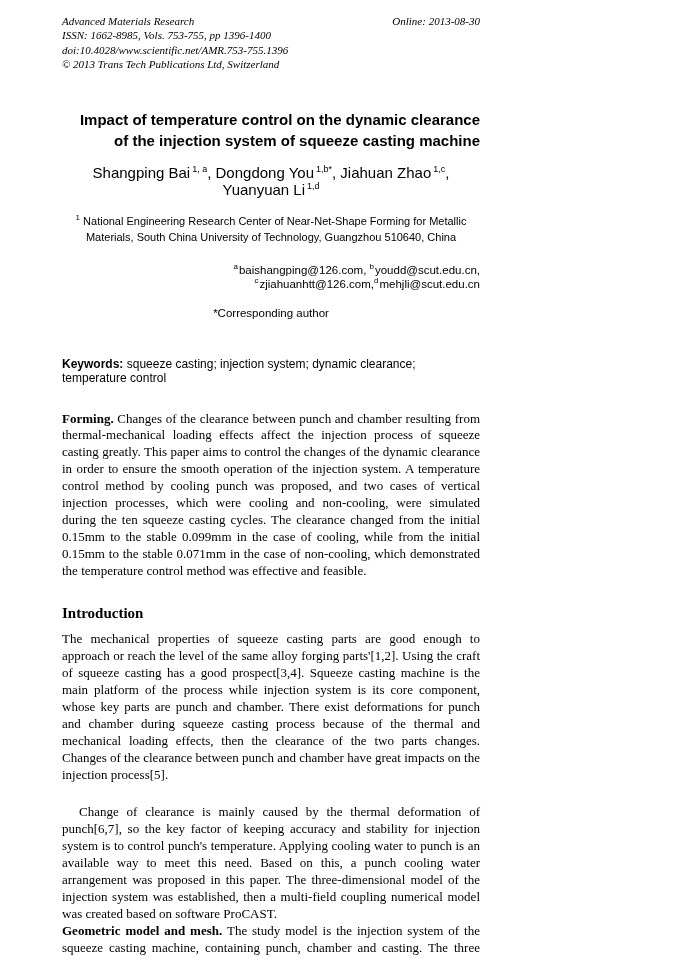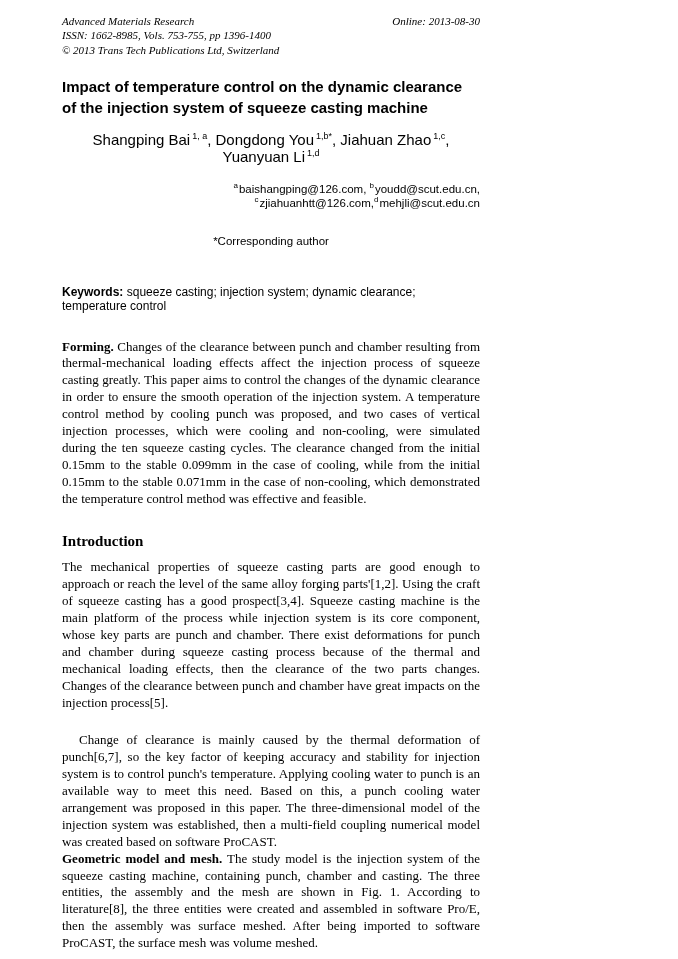--- a/index.html
+++ b/index.html
@@ -11,42 +11,42 @@
     overflow:hidden;
   }
   .page { width:542px; height:959px; padding:14px 62px 0 62px; }
 
   
   .jhdr { font-style:italic; font-size:11px; line-height:1.3; }
   .jhdr-row { display:flex; justify-content:space-between; }
 
   
   .title {
-    margin:19px auto 0 auto; max-width:540px;
+    margin:38px auto 0 auto; max-width:540px;
     font-family:"Liberation Sans", sans-serif;
     font-weight:bold; font-size:15px; line-height:1.4;
-    text-align:left;
+    text-align:right;
   }
   .authors {
     margin-top:13px; text-align:center;
     font-family:"Liberation Sans", sans-serif; font-size:15px;
   }
   .authors sup { font-size:9px; margin-left:2px; }
   .affil {
     margin:14px auto 0 auto; max-width:520px; text-align:center;
     font-family:"Liberation Sans", sans-serif; font-size:11px; line-height:1.5;
   }
   .affil sup { font-size:8px; }
   .emails {
     margin-top:16px; text-align:right;
     font-family:"Liberation Sans", sans-serif; font-size:11.5px;
   }
   .emails sup { font-size:8px; margin-right:1px; }
   .corresp {
-    margin-top:26px; text-align:center;
+    margin-top:17px; text-align:center;
     font-family:"Liberation Sans", sans-serif; font-size:11.5px;
   }
 
   .keywords {
     margin-top:38px;
     font-family:"Liberation Sans", sans-serif; font-size:12px;
   }
   .keywords b { font-weight:bold; }
 
   .bodytext { font-size:13px; line-height:1.3; text-align:justify; }
@@ -75,29 +75,33 @@
 <body>
 
 <div class="page">
 
   <div class="jhdr">
     <div class="jhdr-row">
       <span>Advanced Materials Research</span>
       <span>Online: 2013-08-30</span>
     </div>
     <div>ISSN: 1662-8985, Vols. 753-755, pp 1396-1400</div>
+    <div>doi:10.4028/www.scientific.net/AMR.753-755.1396</div>
     <div>© 2013 Trans Tech Publications Ltd, Switzerland</div>
   </div>
 
   <div class="title">Impact of temperature control on the dynamic clearance of the injection system of squeeze casting machine</div>
 
   <div class="authors">
     <span><span>Shangping Bai</span><sup>1, a</sup><span>, </span></span><span><span>Dongdong You</span><sup>1,b*</sup><span>, </span></span><span><span>Jiahuan Zhao</span><sup>1,c</sup><span>, </span></span><span><span>Yuanyuan Li</span><sup>1,d</sup><span></span></span>
   </div>
 
+  <div class="affil">
+    <sup>1</sup><span> National Engineering Research Center of Near-Net-Shape Forming for Metallic Materials, South China University of Technology, Guangzhou 510640, China</span>
+  </div>
 
   <div class="emails">
     <span><sup>a</sup><span>baishangping@126.com, </span></span><span><sup>b</sup><span>youdd@scut.edu.cn, </span></span><span><sup>c</sup><span>zjiahuanhtt@126.com,</span></span><span><sup>d</sup><span>mehjli@scut.edu.cn</span></span>
   </div>
 
   <div class="corresp">*Corresponding author</div>
 
   <div class="keywords">
     <b>Keywords:</b>
     <span>squeeze casting; injection system; dynamic clearance; temperature control</span>

